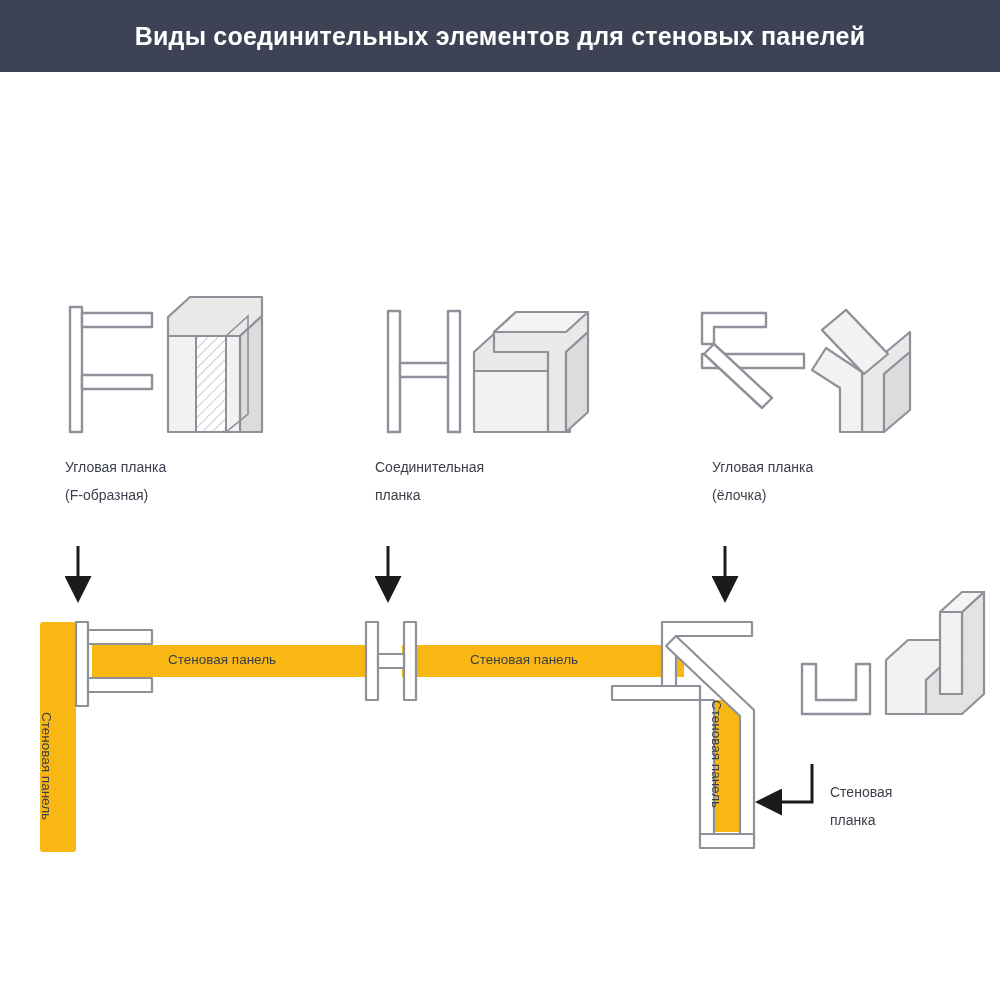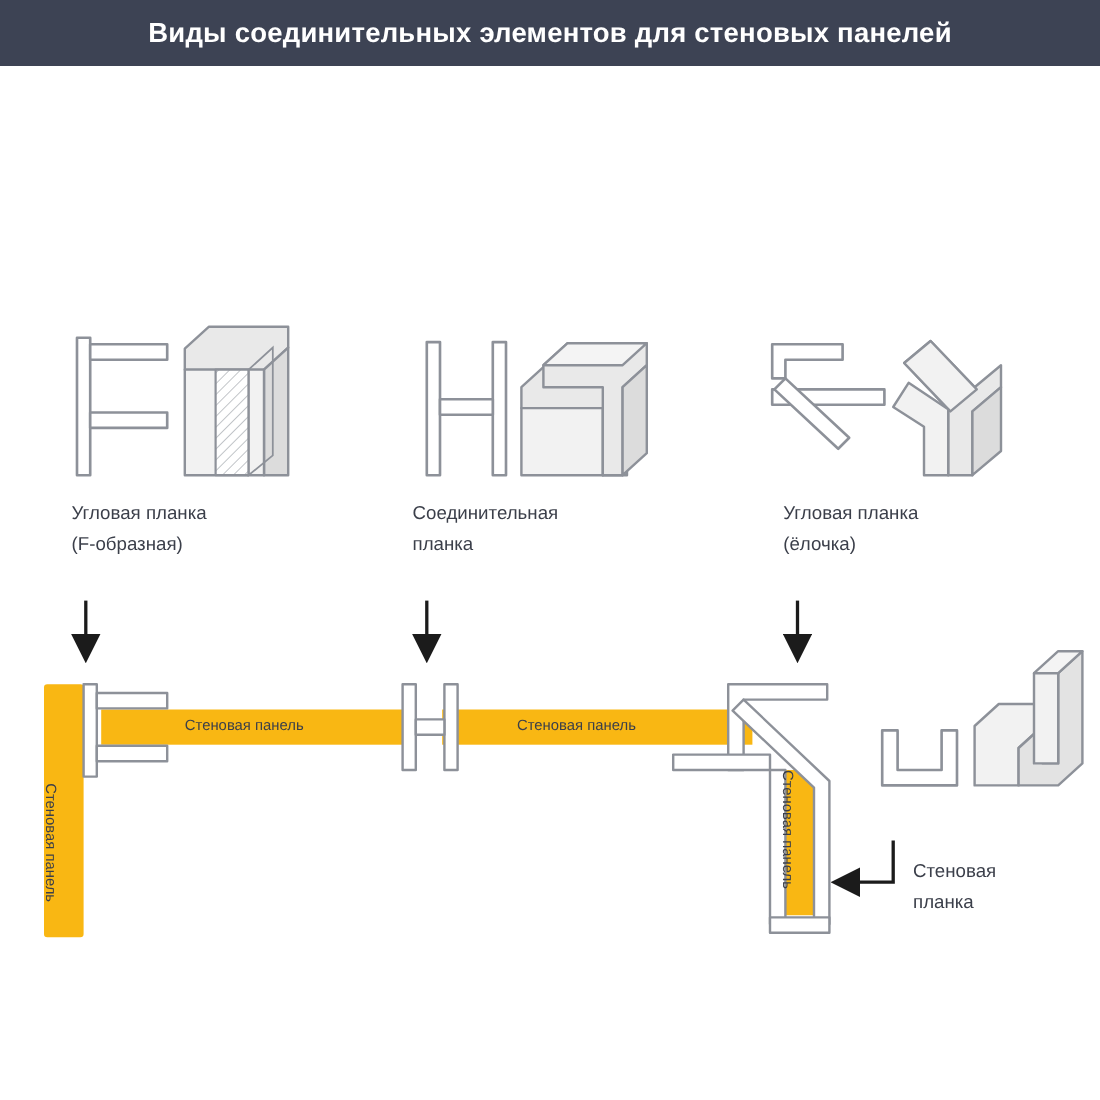--- a/index.html
+++ b/index.html
@@ -20,37 +20,37 @@
     width: 1000px;
     height: 1000px;
     background: #ffffff;
   }
   
   #header {
     position: absolute;
     left: 0;
     top: 0;
     width: 1000px;
-    height: 60px;
+    height: 72px;
     background: #3d4354;
     display: flex;
     align-items: center;
     justify-content: center;
   }
   #header-title {
     color: #ffffff;
     font-size: 25px;
     font-weight: bold;
     letter-spacing: 0.2px;
     text-align: center;
   }
   
   .caption {
     position: absolute;
-    font-size: 17px;
+    font-size: 14px;
     line-height: 28px;
     color: #3b3f4a;
     white-space: pre-line;
   }
   #caption-1 { left: 65px;  top: 453px; }
   #caption-2 { left: 375px; top: 453px; }
   #caption-3 { left: 712px; top: 453px; }
   #caption-end { left: 830px; top: 778px; }
 
   

